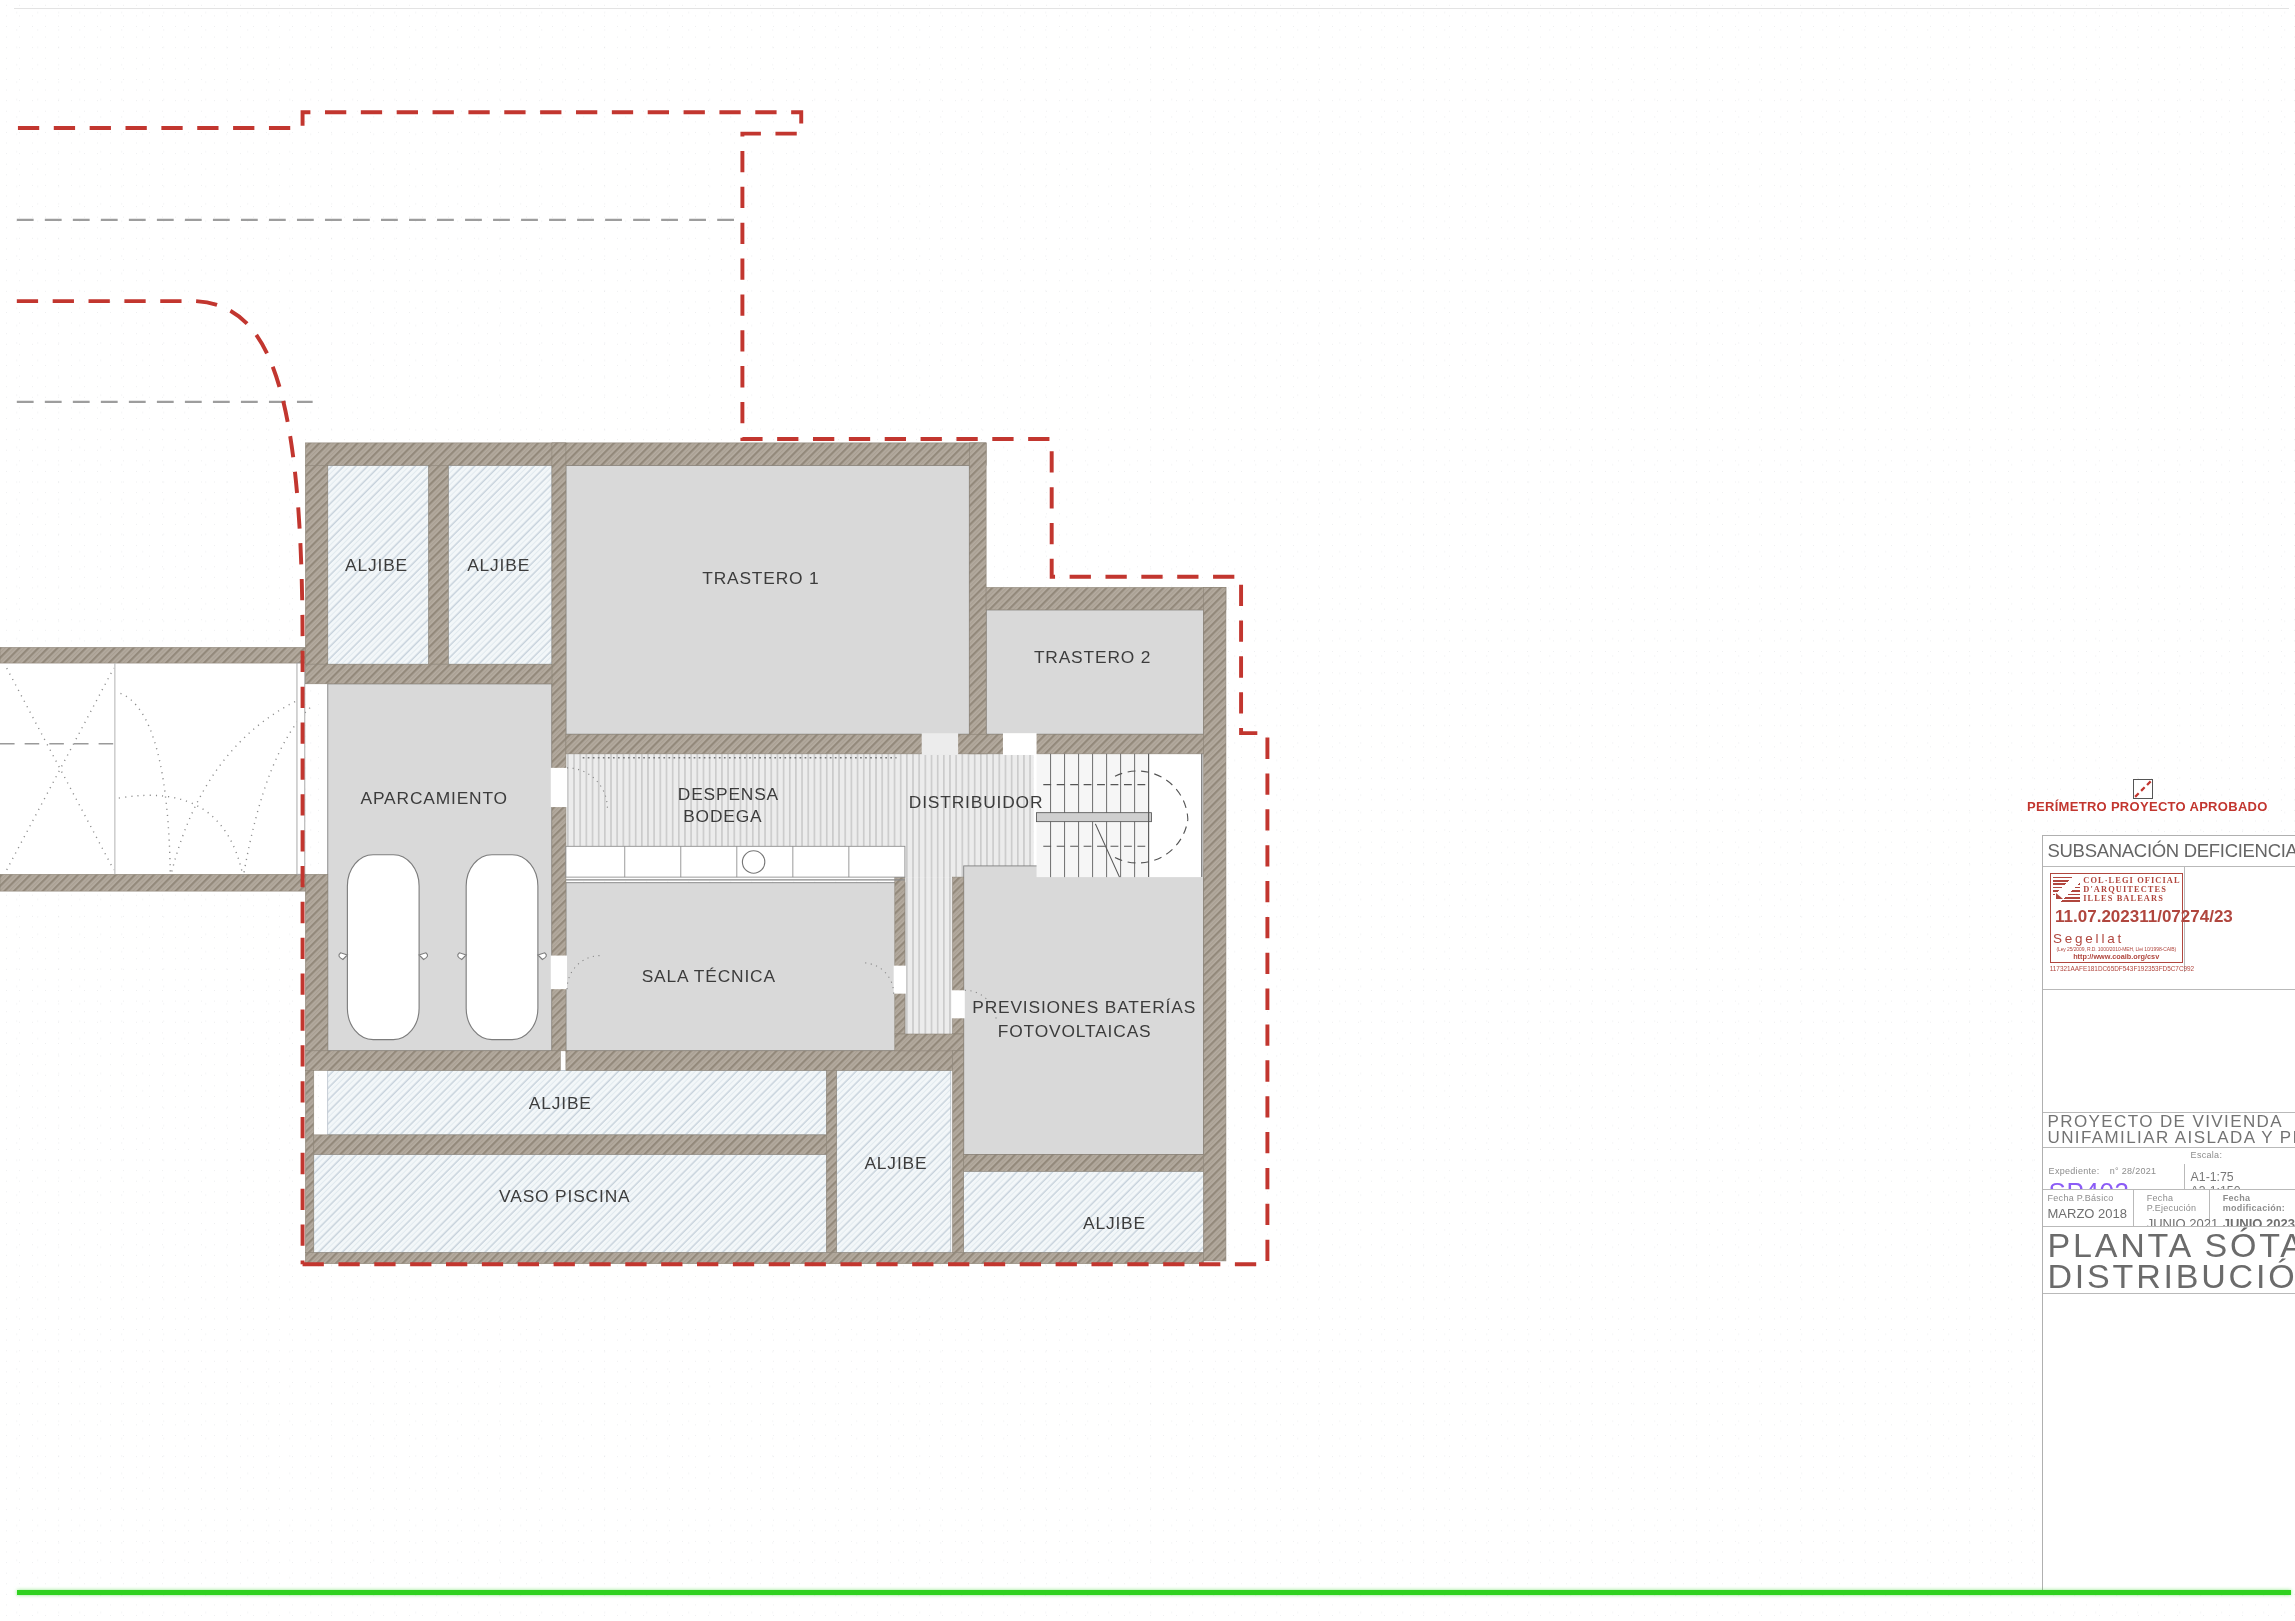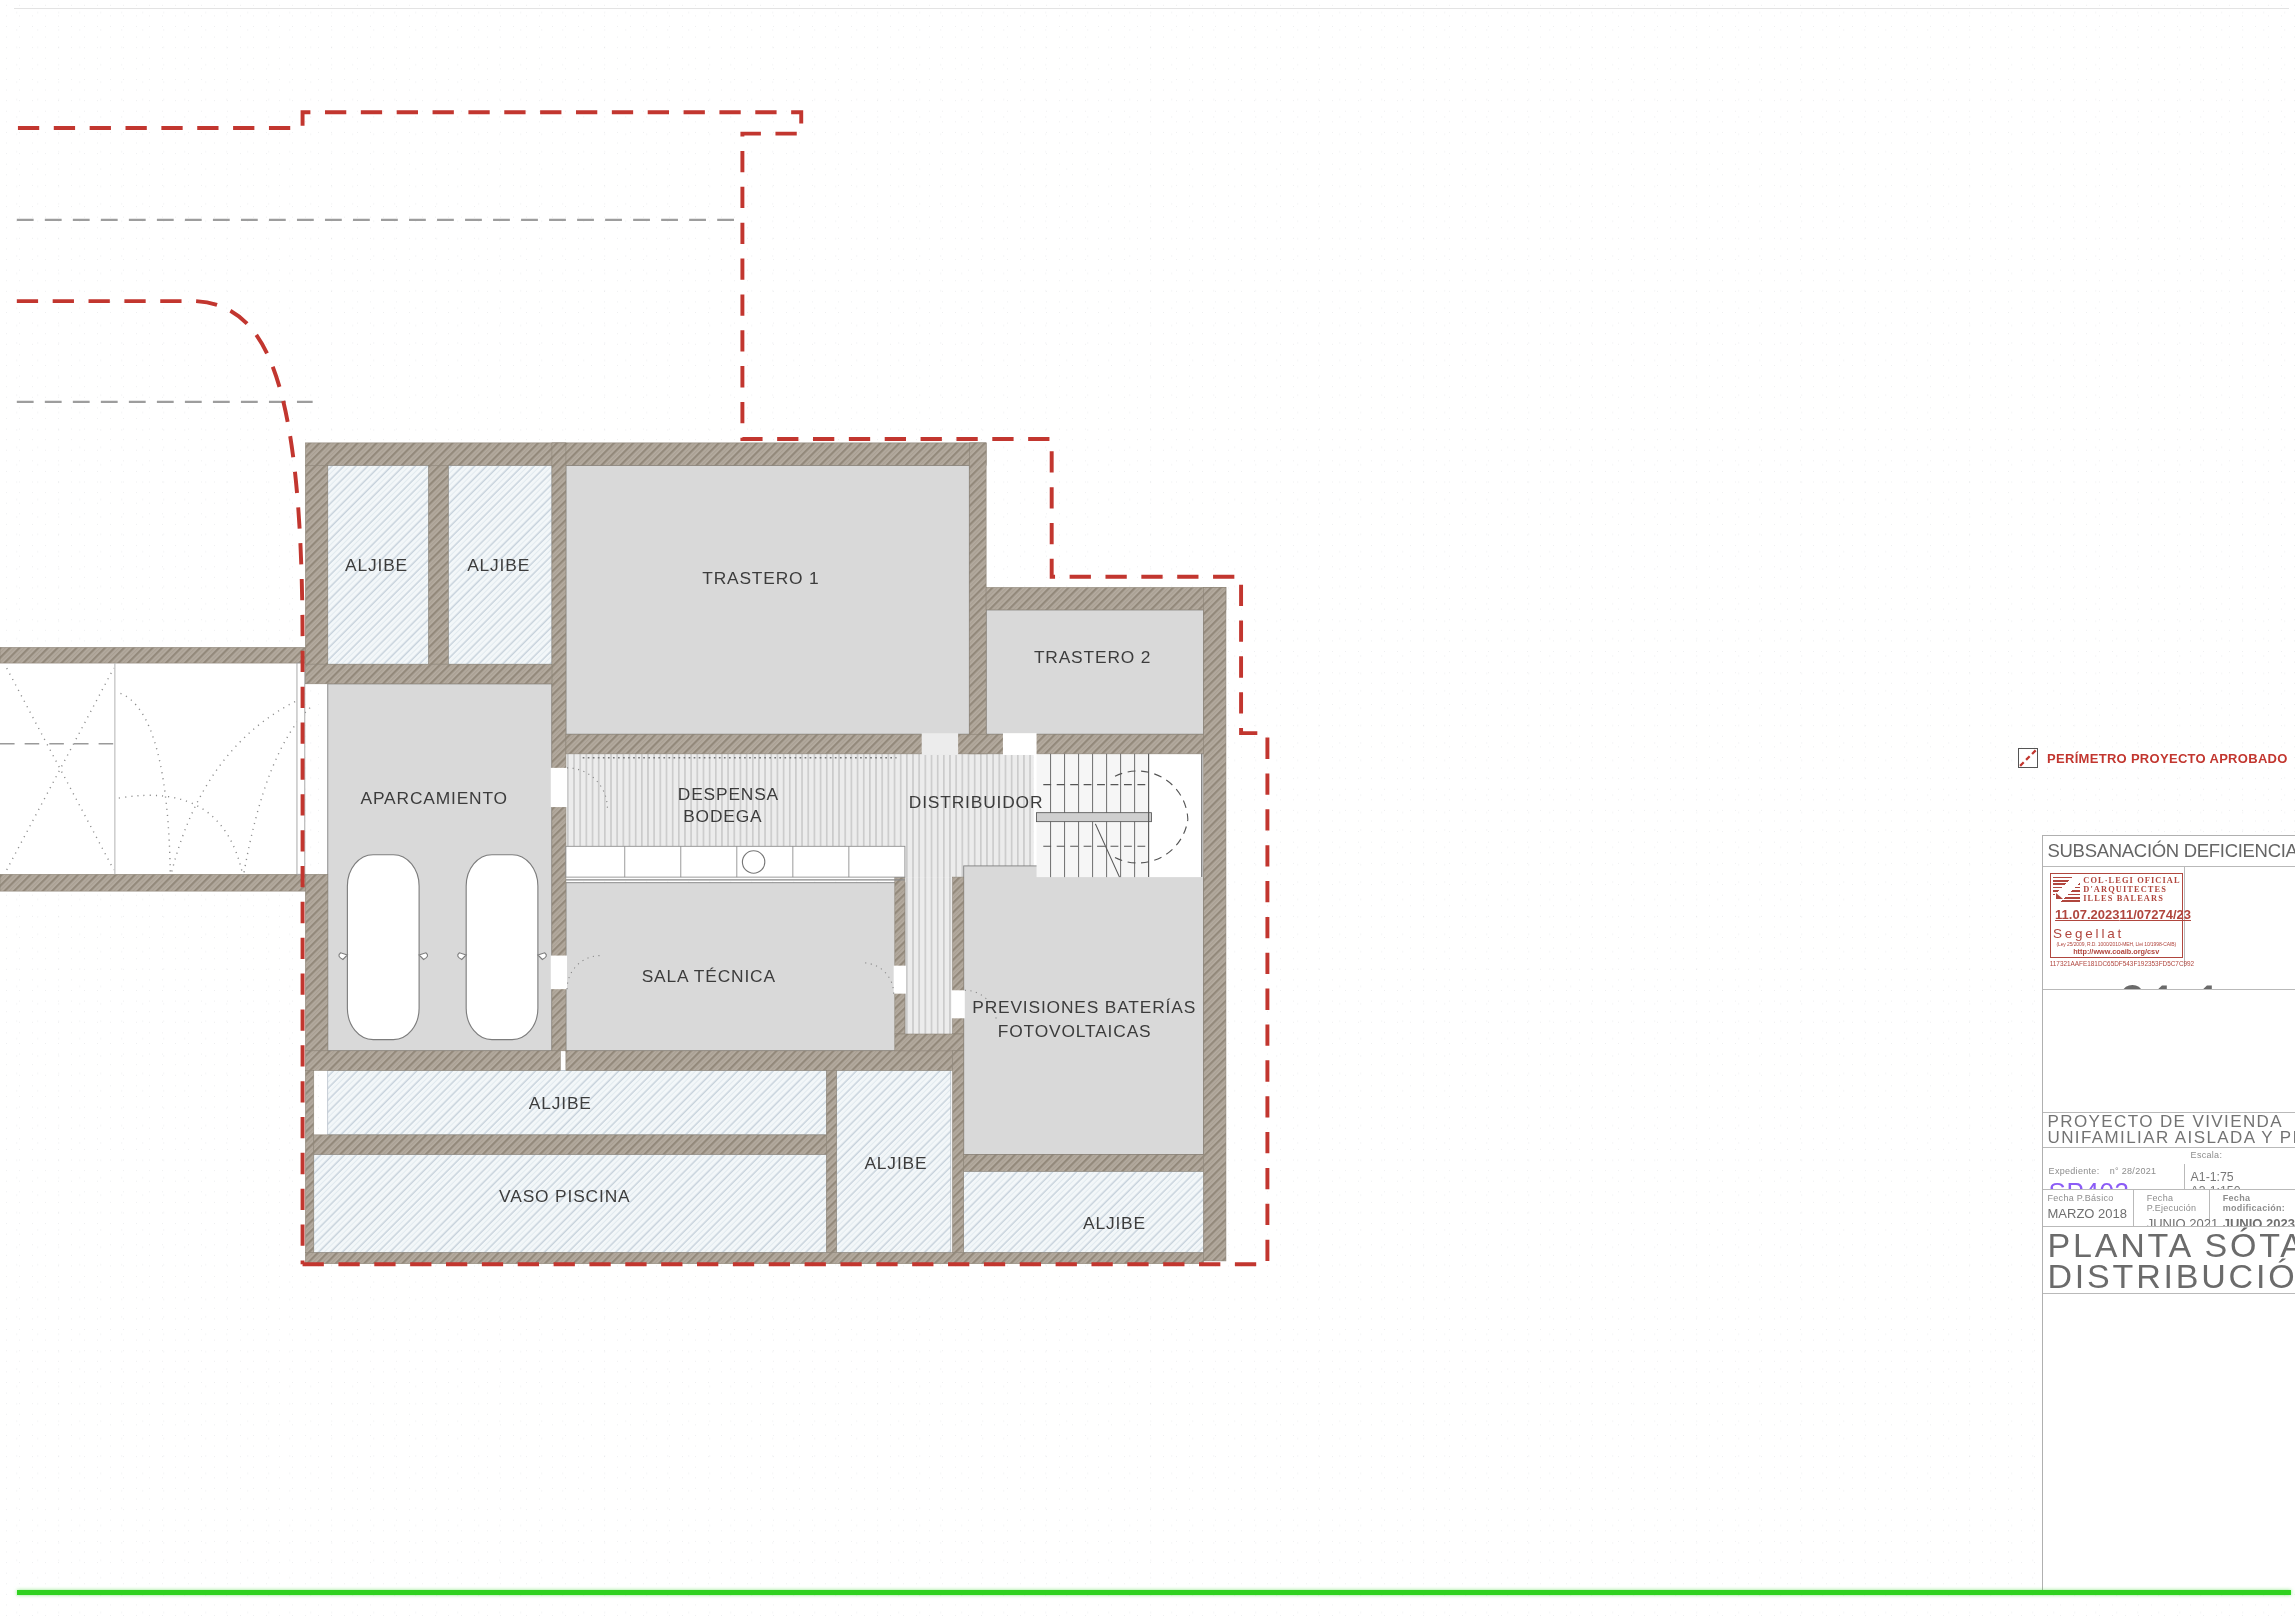--- a/index.html
+++ b/index.html
@@ -54,27 +54,27 @@
   .stamp-top{display:flex;align-items:center;gap:3.4px;}
   .stamp-logo{width:27px;height:25px;flex:0 0 auto;position:relative;
     background:repeating-linear-gradient(0deg,#b0463e 0 1.7px,#fff 1.7px 3.4px);}
   .stamp-logo::after{content:"";position:absolute;inset:0;
     background:linear-gradient(135deg,transparent 38%,#fff 38% 62%,transparent 62%);}
   .stamp-logo::before{content:"";position:absolute;left:3.4px;bottom:3.4px;width:0;height:0;z-index:2;
     border-left:7.8px solid #b0463e;border-top:6.7px solid transparent;}
   .stamp-org{font-family:"Liberation Serif",serif;font-weight:bold;font-size:8.4px;
     line-height:9px;letter-spacing:1.1px;white-space:nowrap;}
   .stamp-dates{display:flex;justify-content:space-between;padding:3.4px 2.2px 0 2.2px;
-    font-size:13px;font-weight:bold;text-decoration:underline;}
+    font-size:17px;font-weight:bold;}
   .stamp-sealed{text-align:left;font-size:13.5px;letter-spacing:2.8px;margin-top:4px;}
   .stamp-law{text-align:center;font-size:5px;white-space:nowrap;letter-spacing:-0.1px;}
   .stamp-url{text-align:center;font-size:7.3px;font-weight:bold;}
   .stamp-hash{width:140px;text-align:center;font-size:6.4px;color:#b0463e;margin-top:1.1px;white-space:nowrap;}
   
-  .legend{position:absolute;left:2018px;top:748px;display:flex;align-items:center;}
+  .legend{position:absolute;left:2018px;top:779px;display:flex;align-items:center;flex-direction:column;}
   .legend-swatch{width:20px;height:20px;border:1.1px solid #555;background:#fff;position:relative;box-sizing:border-box;}
   .legend-text{margin-left:9px;font-size:13px;font-weight:bold;color:#c2362f;letter-spacing:0.3px;white-space:nowrap;}
   
   .green-line{position:absolute;left:17px;top:1590px;width:2274px;height:4.5px;
     background:#2fd11f;box-shadow:0 0 3.9px rgba(46,209,31,.55);}
   .top-edge{position:absolute;left:14px;top:7.8px;width:2275px;height:1.1px;background:#e3e3e3;}
 </style>
 </head>
 <body>
 

